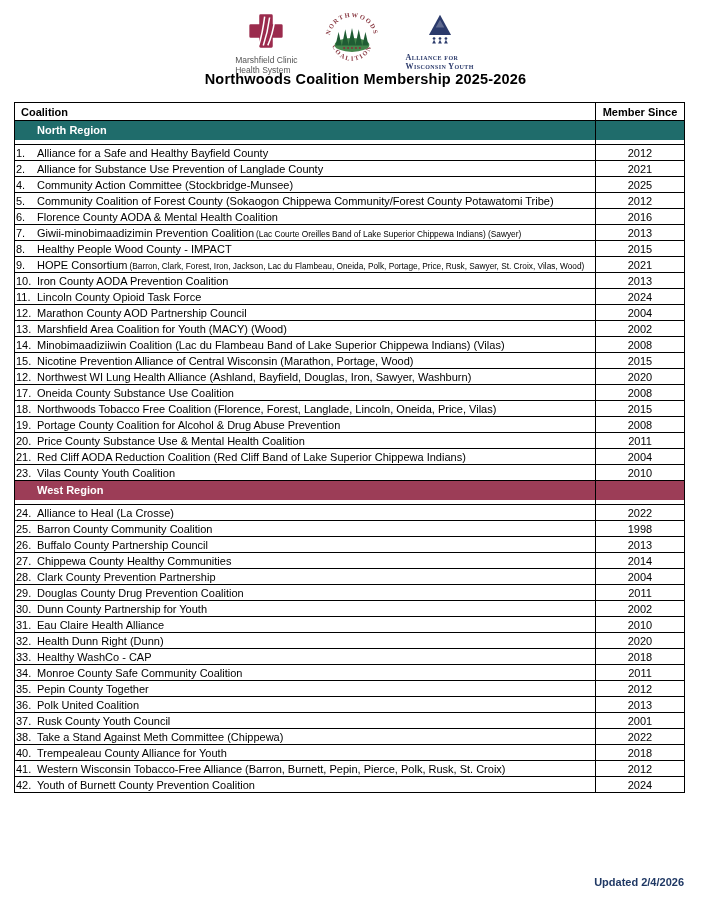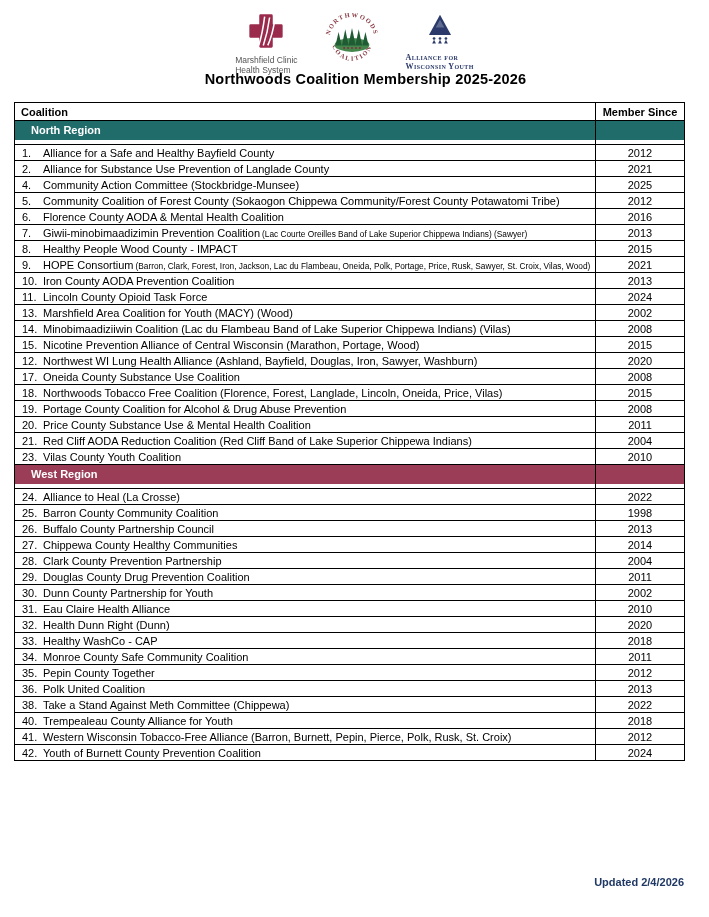--- a/index.html
+++ b/index.html
@@ -63,26 +63,26 @@
     white-space: nowrap;
   }
   tr.head-row { height: 18px; }
   tr.head-row th { font-weight: bold; text-align: left; padding-left: 6px; }
   tr.head-row th.year-col { text-align: center; padding-left: 0; }
 
   tr.section-row td { vertical-align: top; background: #fff; height: 24px; }
   .section-fill {
     height: 19px; line-height: 19px;
     color: #ffffff; font-weight: bold;
-    padding-left: 16px;
+    padding-left: 22px;
   }
   .section-fill.empty { padding-left: 0; }
 
   tr.data-row { height: 16px; }
-  tr.data-row td.name-cell { padding-left: 7px; }
+  tr.data-row td.name-cell { padding-left: 1px; }
   tr.data-row td.year-cell { text-align: center; }
   .row-num { display: inline-block; width: 21px; }
   .row-small { font-size: 8.3px; margin-left: 2px; }
 
   
   .updated {
     position: absolute;
     top: 876px;
     right: 25px;
     font-size: 11px;
@@ -221,20 +221,24 @@
       </tr>
       <tr class="data-row">
         <td class="name-cell"><span class="row-num">10.</span><span>Iron County AODA Prevention Coalition</span></td>
         <td class="year-cell">2013</td>
       </tr>
       <tr class="data-row">
         <td class="name-cell"><span class="row-num">11.</span><span>Lincoln County Opioid Task Force</span></td>
         <td class="year-cell">2024</td>
       </tr>
       <tr class="data-row">
+        <td class="name-cell"><span class="row-num">12.</span><span>Marathon County AOD Partnership Council</span></td>
+        <td class="year-cell">2004</td>
+      </tr>
+      <tr class="data-row">
         <td class="name-cell"><span class="row-num">13.</span><span>Marshfield Area Coalition for Youth (MACY) (Wood)</span></td>
         <td class="year-cell">2002</td>
       </tr>
       <tr class="data-row">
         <td class="name-cell"><span class="row-num">14.</span><span>Minobimaadiziiwin Coalition (Lac du Flambeau Band of Lake Superior Chippewa Indians) (Vilas)</span></td>
         <td class="year-cell">2008</td>
       </tr>
       <tr class="data-row">
         <td class="name-cell"><span class="row-num">15.</span><span>Nicotine Prevention Alliance of Central Wisconsin (Marathon, Portage, Wood)</span></td>
         <td class="year-cell">2015</td>
@@ -321,20 +325,24 @@
       </tr>
       <tr class="data-row">
         <td class="name-cell"><span class="row-num">35.</span><span>Pepin County Together</span></td>
         <td class="year-cell">2012</td>
       </tr>
       <tr class="data-row">
         <td class="name-cell"><span class="row-num">36.</span><span>Polk United Coalition</span></td>
         <td class="year-cell">2013</td>
       </tr>
       <tr class="data-row">
+        <td class="name-cell"><span class="row-num">37.</span><span>Rusk County Youth Council</span></td>
+        <td class="year-cell">2001</td>
+      </tr>
+      <tr class="data-row">
         <td class="name-cell"><span class="row-num">38.</span><span>Take a Stand Against Meth Committee (Chippewa)</span></td>
         <td class="year-cell">2022</td>
       </tr>
       <tr class="data-row">
         <td class="name-cell"><span class="row-num">40.</span><span>Trempealeau County Alliance for Youth</span></td>
         <td class="year-cell">2018</td>
       </tr>
       <tr class="data-row">
         <td class="name-cell"><span class="row-num">41.</span><span>Western Wisconsin Tobacco-Free Alliance (Barron, Burnett, Pepin, Pierce, Polk, Rusk, St. Croix)</span></td>
         <td class="year-cell">2012</td>

